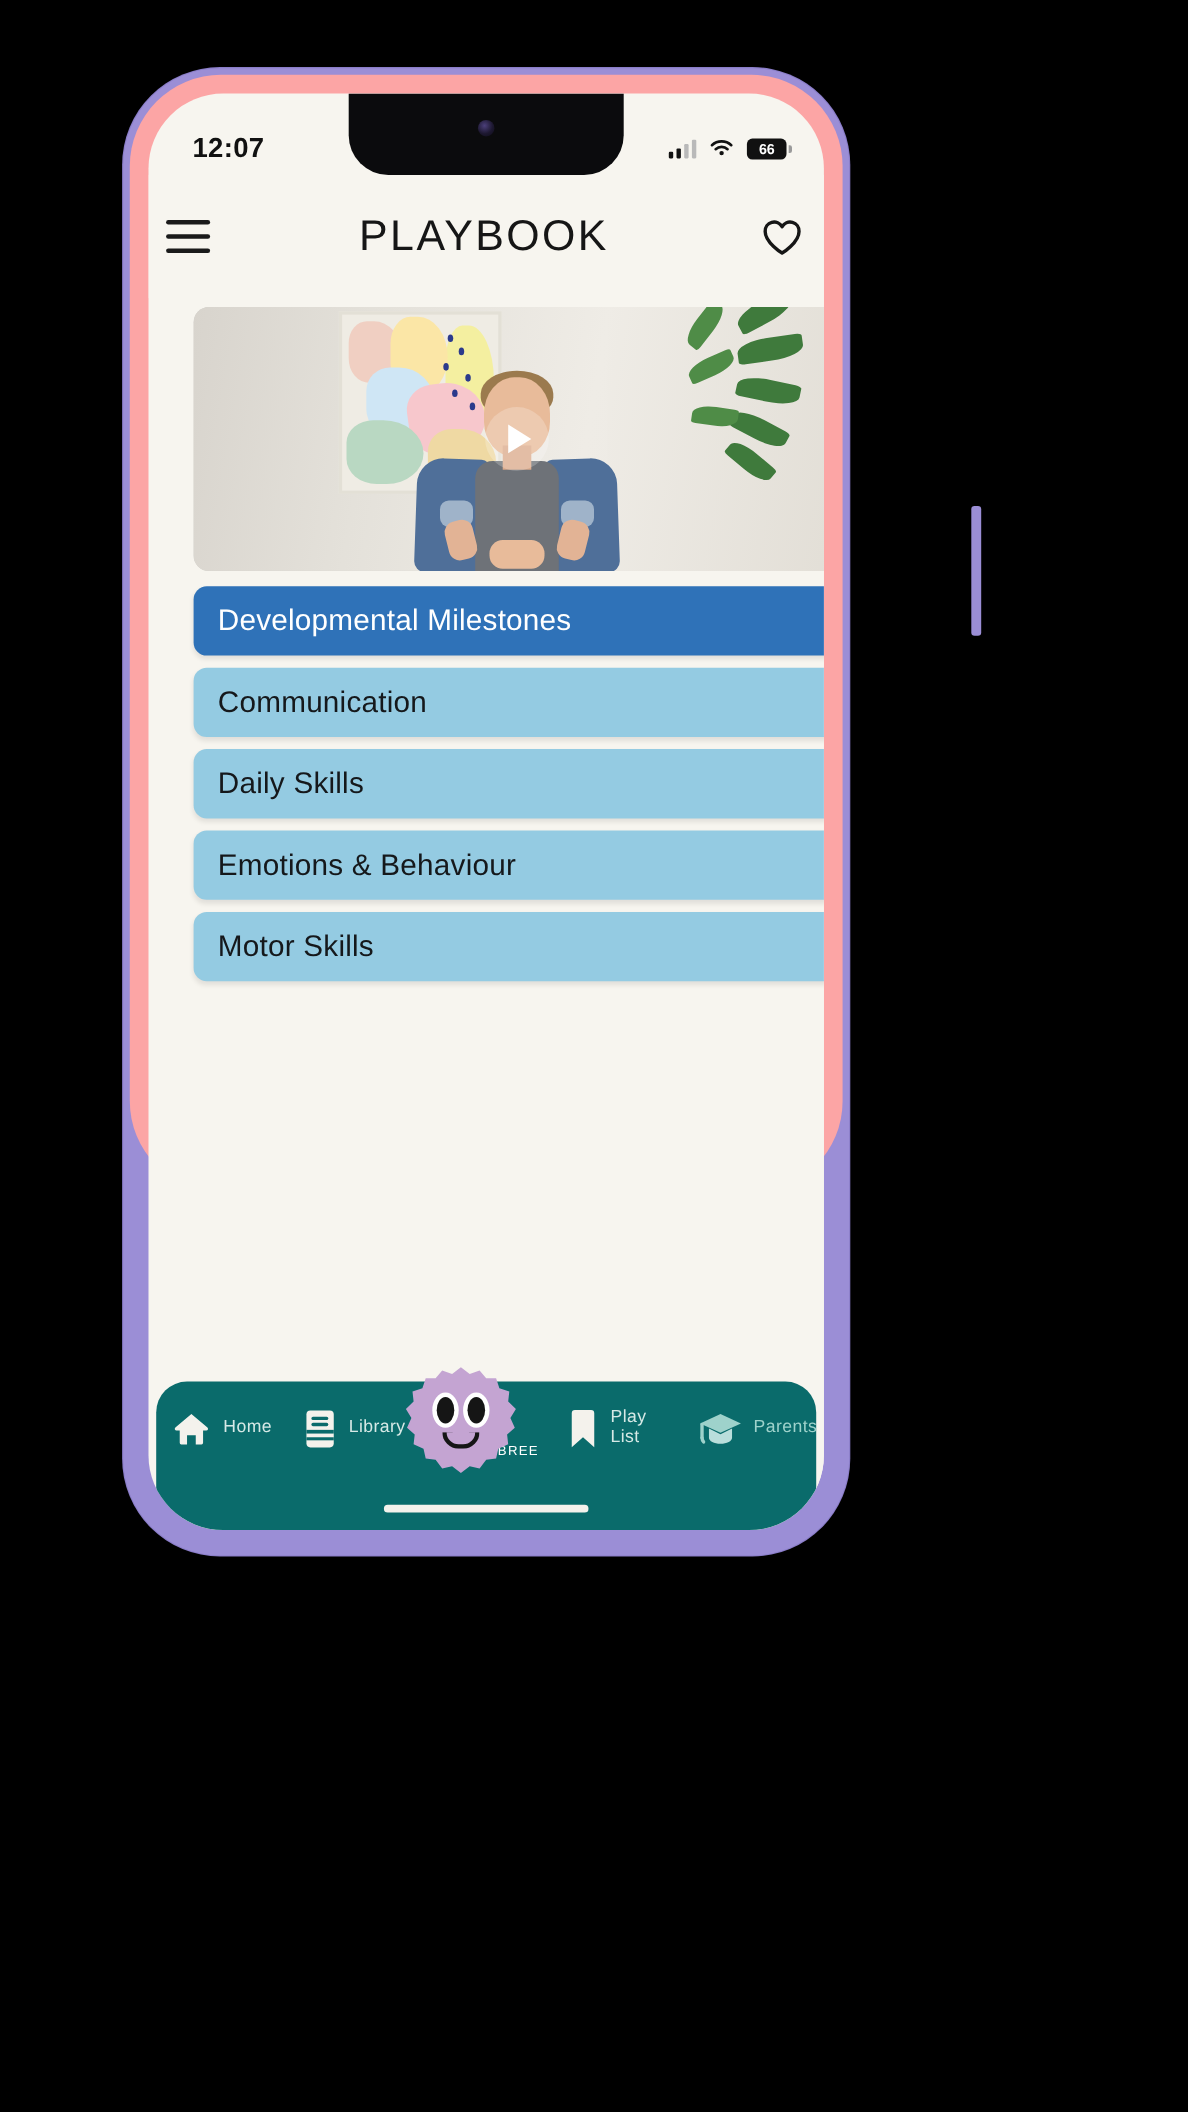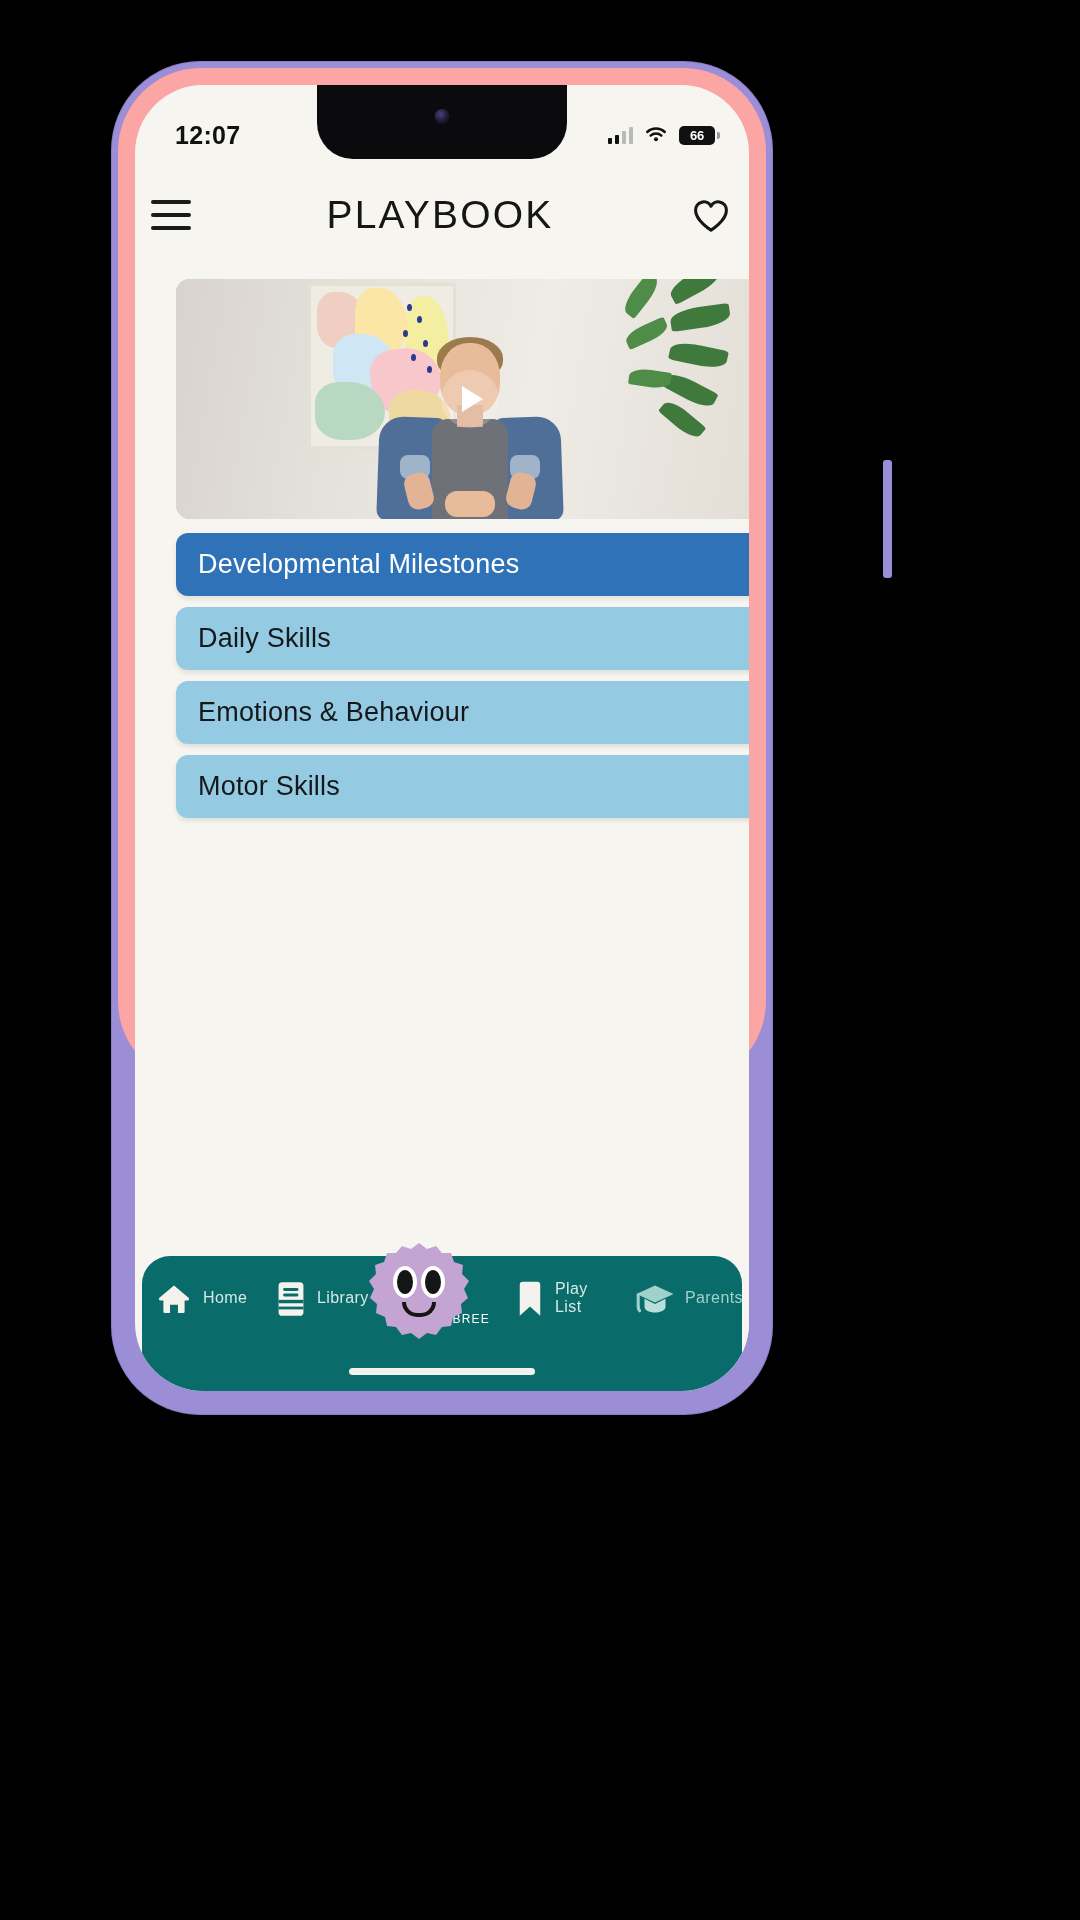--- a/index.html
+++ b/index.html
@@ -317,20 +317,21 @@
               <div class="v-hands"></div>
             </div>
 
             <div class="play-btn">
               <div class="play-tri"></div>
             </div>
           </div>
 
           <div class="cat-list">
             <div class="cat-btn active">Developmental Milestones</div>
+            <div class="cat-btn">Communication</div>
             <div class="cat-btn">Daily Skills</div>
             <div class="cat-btn">Emotions &amp; Behaviour</div>
             <div class="cat-btn">Motor Skills</div>
           </div>
         </div>
 
         <div class="bottom-nav">
 
           <div class="nav-item">
             <div class="nav-ico">

